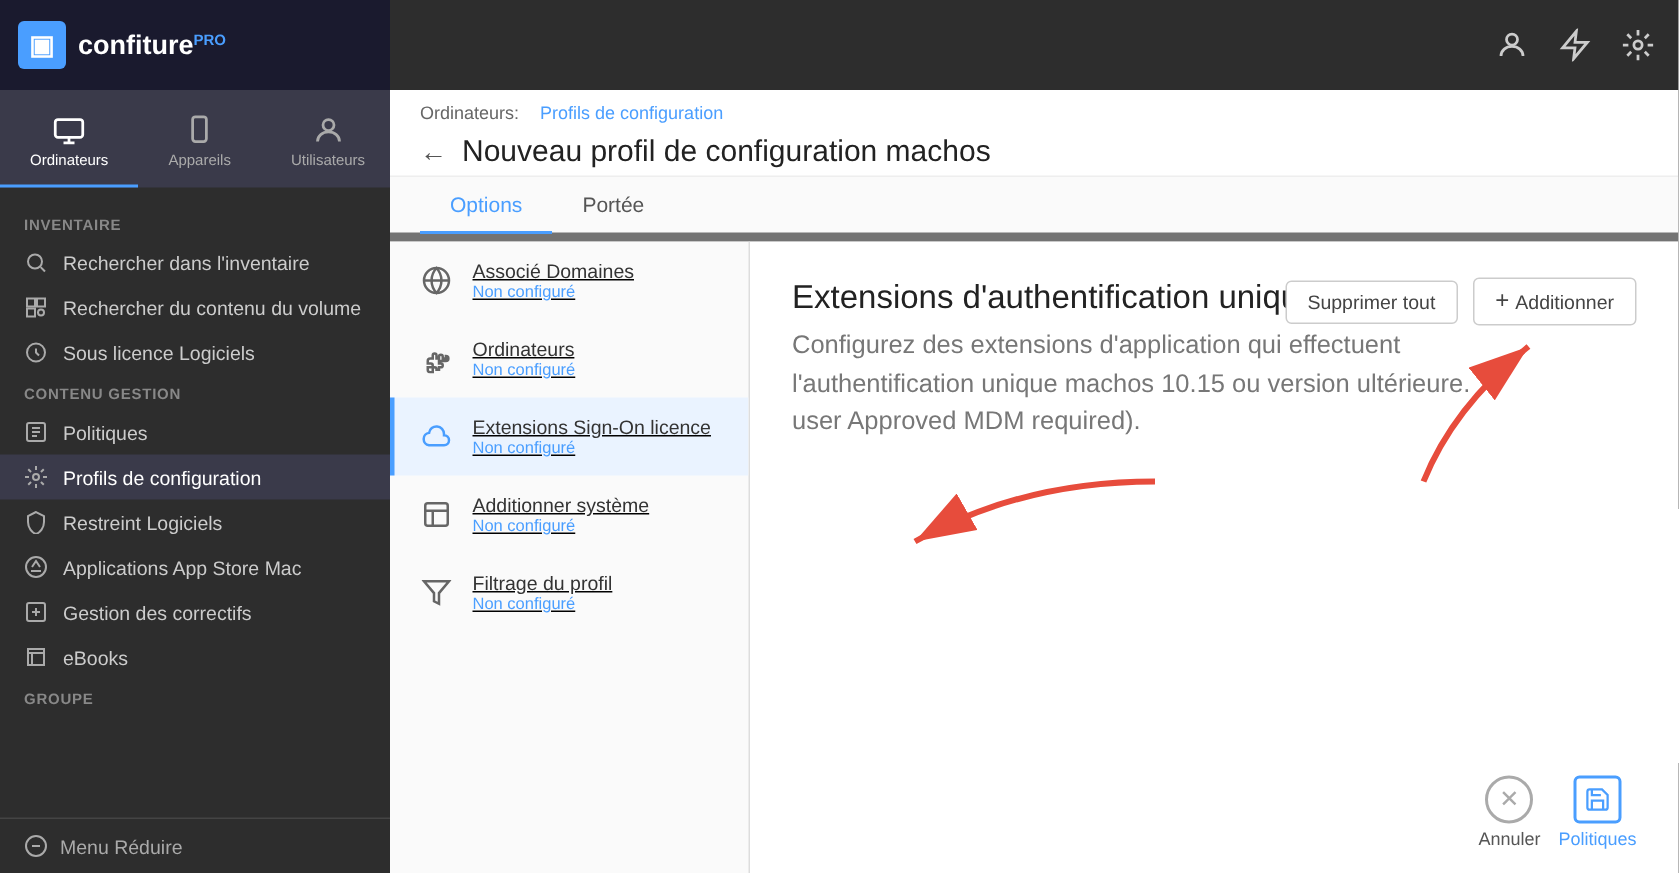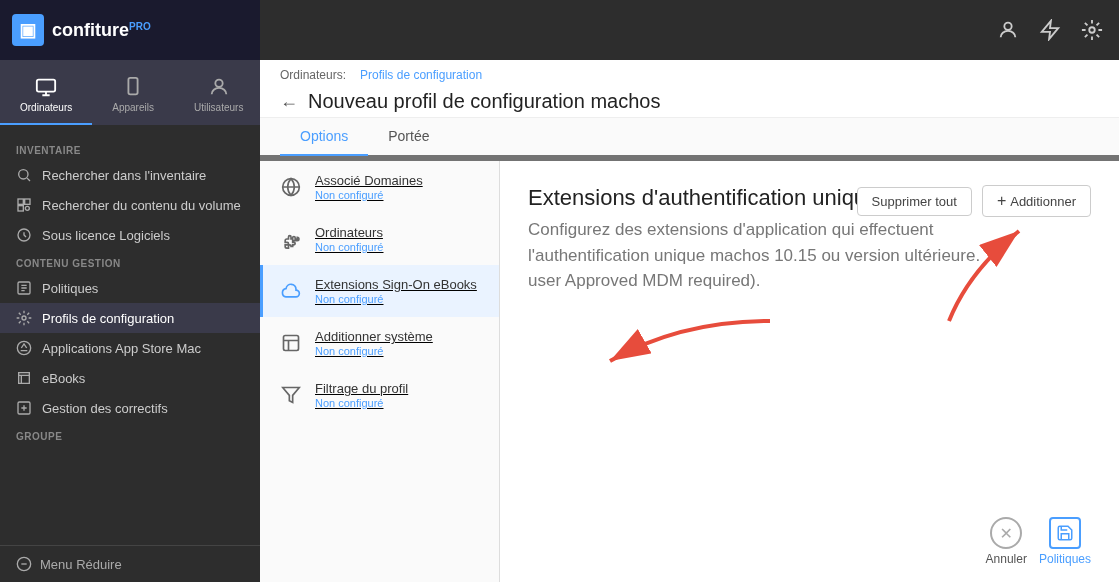--- a/index.html
+++ b/index.html
@@ -312,37 +312,43 @@
     </div>
     <div class="sidebar-item active">
       <svg viewBox="0 0 24 24" fill="none" stroke="currentColor" stroke-width="2">
           <circle cx="12" cy="12" r="3"></circle>
           <path d="M12 1v4M12 19v4M4.22 4.22l2.83 2.83M16.95 16.95l2.83 2.83M1 12h4M19 12h4M4.22 19.78l2.83-2.83M16.95 7.05l2.83-2.83"></path>
         </svg>
       <span>Profils de configuration</span>
     </div>
     <div class="sidebar-item">
       <svg viewBox="0 0 24 24" fill="none" stroke="currentColor" stroke-width="2">
+          <path d="M12 2L4 6v6c0 5.5 3.8 10.7 8 12 4.2-1.3 8-6.5 8-12V6z"></path>
+        </svg>
+      <span>Restreint   Logiciels</span>
+    </div>
+    <div class="sidebar-item">
+      <svg viewBox="0 0 24 24" fill="none" stroke="currentColor" stroke-width="2">
           <circle cx="12" cy="12" r="10"></circle>
           <path d="M8 12l4-6 4 6M7 16h10"></path>
         </svg>
       <span>Applications App Store Mac</span>
     </div>
     <div class="sidebar-item">
       <svg viewBox="0 0 24 24" fill="none" stroke="currentColor" stroke-width="2">
-          <path d="M4 4h16v16H4zM4 8h16M8 8v12"></path>
-        </svg>
-      <span>eBooks</span>
-    </div>
-    <div class="sidebar-item">
-      <svg viewBox="0 0 24 24" fill="none" stroke="currentColor" stroke-width="2">
           <rect x="3" y="3" width="18" height="18" rx="2"></rect>
           <path d="M12 8v8M8 12h8"></path>
         </svg>
       <span>Gestion des correctifs</span>
+    </div>
+    <div class="sidebar-item">
+      <svg viewBox="0 0 24 24" fill="none" stroke="currentColor" stroke-width="2">
+          <path d="M4 4h16v16H4zM4 8h16M8 8v12"></path>
+        </svg>
+      <span>eBooks</span>
     </div>
 
     <div class="sidebar-section-title">GROUPE</div>
   </div>
 
   <div class="sidebar-bottom">
     <div class="menu-reduce-btn">
       <svg width="16" height="16" viewBox="0 0 24 24" fill="none" stroke="currentColor" stroke-width="2">
           <circle cx="12" cy="12" r="10"></circle>
           <path d="M8 12h8"></path>
@@ -417,21 +423,21 @@
           </div>
         </div>
 
         <div class="config-item active">
           <div class="config-item-icon">
             <svg viewBox="0 0 24 24" fill="none" stroke="#4a9eff" stroke-width="2">
                 <path d="M18 10a6 6 0 00-11.94-.9A5 5 0 006 19h12a4 4 0 000-8z"></path>
               </svg>
           </div>
           <div class="config-item-text">
-            <span class="config-item-name">Extensions Sign-On eBooks</span>
+            <span class="config-item-name">Extensions Sign-On licence</span>
             <span class="config-item-status">Non configuré</span>
           </div>
         </div>
 
         <div class="config-item">
           <div class="config-item-icon">
             <svg viewBox="0 0 24 24" fill="none" stroke="#666" stroke-width="2">
                 <rect x="3" y="3" width="18" height="18" rx="2"></rect>
                 <path d="M3 9h18M9 21V9"></path>
               </svg>

